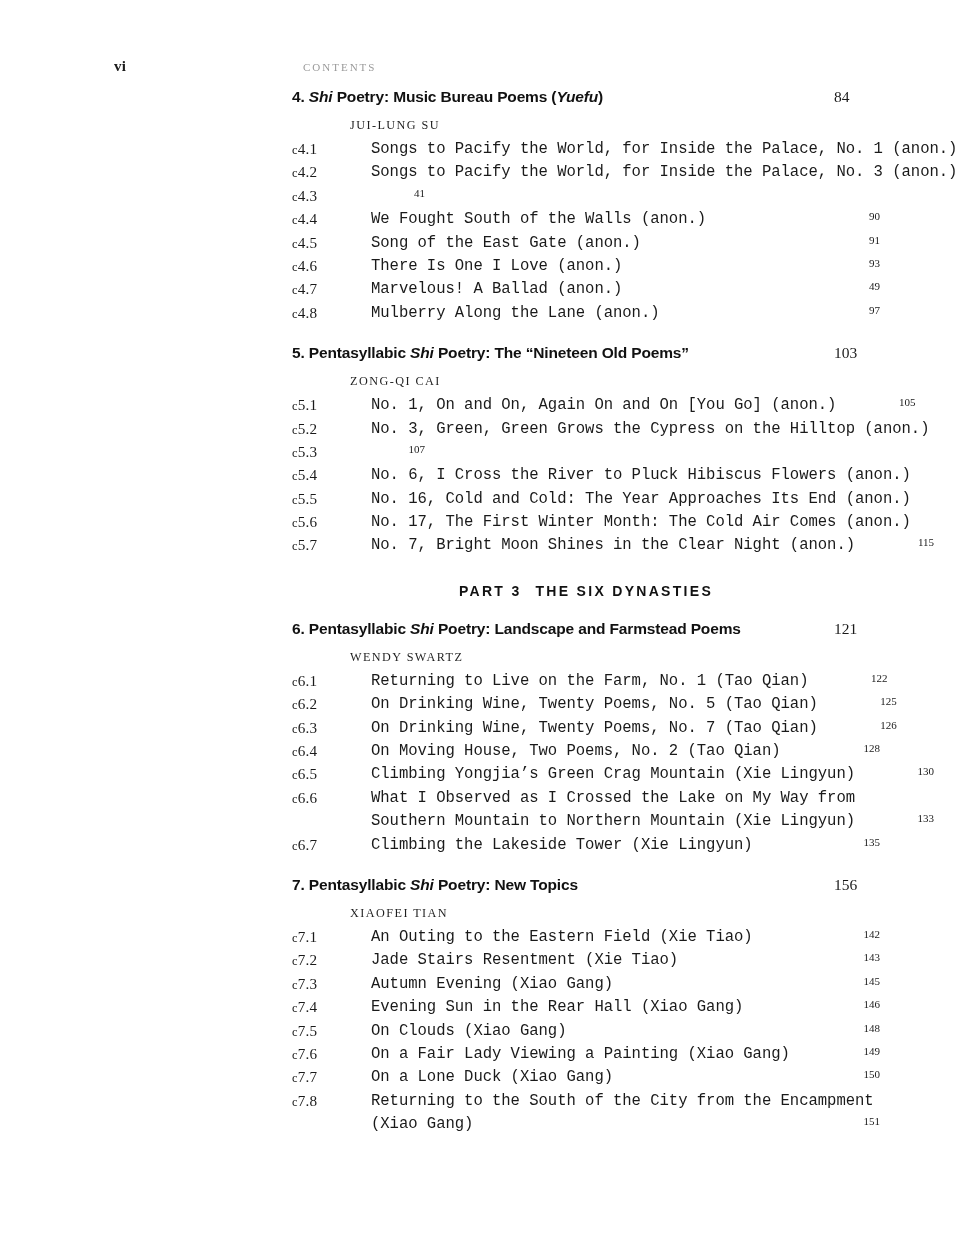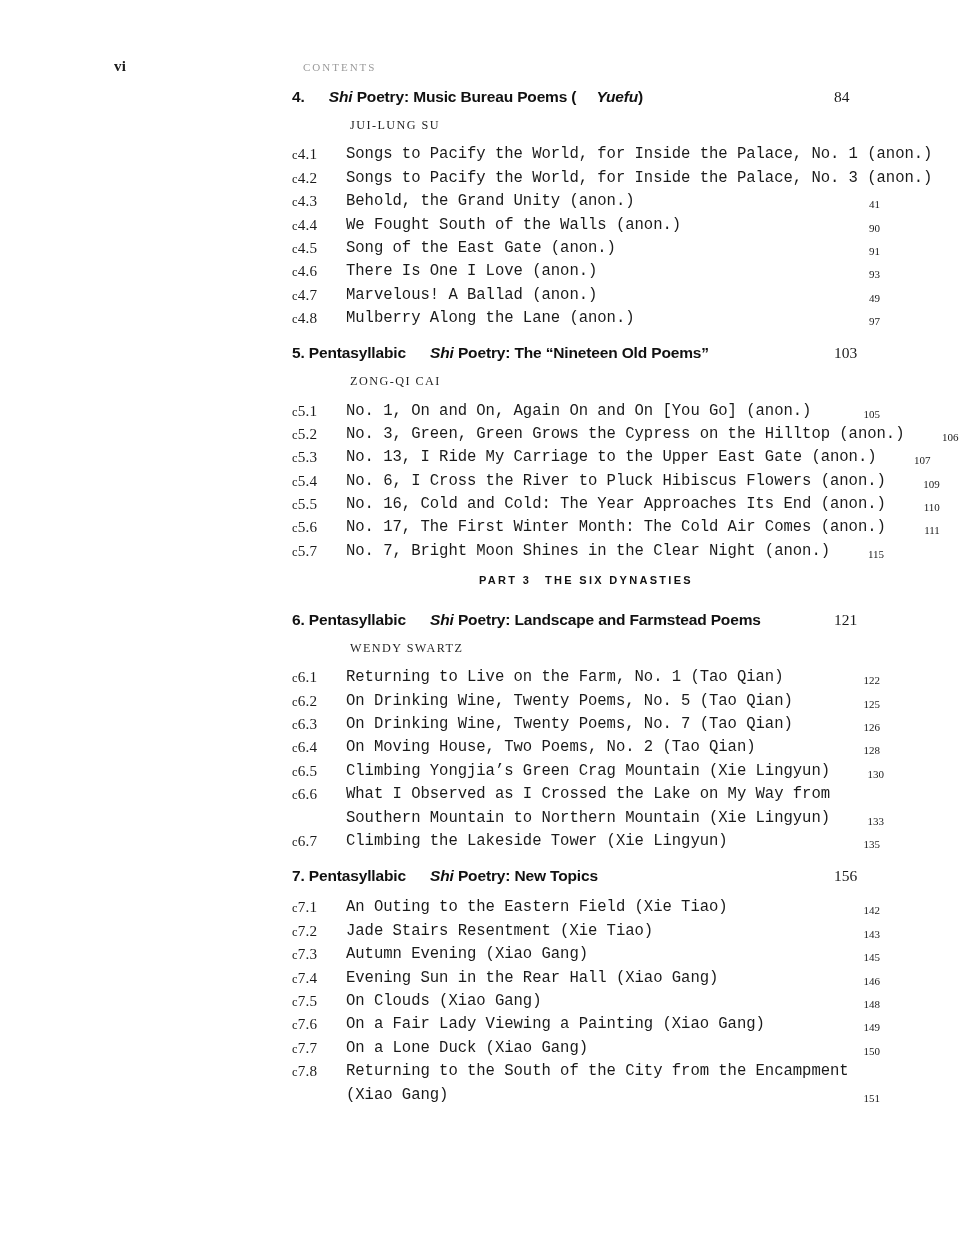--- a/index.html
+++ b/index.html
@@ -72,21 +72,20 @@
     font-family: "Liberation Sans", sans-serif;
     font-size: 15.5px;
     font-weight: 700;
     letter-spacing: -0.15px;
     color: #111;
     flex: 1 1 auto;
     white-space: nowrap;
   }
   .chapter .ch-title i {
     font-style: italic;
-    margin-left: 20px;
   }
   .chapter .ch-page {
     font-family: "Liberation Serif", serif;
     font-size: 15.5px;
     font-variant-numeric: oldstyle-nums;
     font-feature-settings: "onum" 1;
     color: #1a1a1a;
     width: 46px;
     text-align: left;
     flex: 0 0 46px;
@@ -99,22 +98,23 @@
     letter-spacing: 1.45px;
     color: #1f1f1f;
     margin-left: 58px;
     margin-top: 4px;
     height: 22px;
   }
 
   
   .entry {
     display: flex;
-    align-items: flex-end;
+    align-items: flex-start;
     height: 23.4px;
+    gap: 25px;
   }
   .entry .ref {
     flex: 0 0 54px;
     width: 54px;
     font-family: "Liberation Serif", serif;
     font-size: 15.2px;
     font-variant-numeric: oldstyle-nums;
     font-feature-settings: "onum" 1;
     color: #1a1a1a;
     letter-spacing: 0.2px;
@@ -144,25 +144,25 @@
     margin-left: 8px;
   }
   .entry.cont .ref { visibility: hidden; }
 
   .gap-before-chapter { height: 17px; }
 
   
   .part {
     text-align: center;
     font-family: "Liberation Sans", sans-serif;
-    font-size: 11px;
+    font-size: 14px;
     font-weight: 700;
     letter-spacing: 2.3px;
     color: #111;
-    margin-top: 14px;
+    margin-top: 23px;
     margin-bottom: 17px;
     height: 20px;
   }
   .part .part-gap { display: inline-block; width: 14px; }
 </style>
 </head>
 <body>
 
 <div class="page">
 
@@ -183,21 +183,20 @@
           <div class="txt">Songs to Pacify the World, for Inside the Palace, No. 1 (anon.)</div>
           <div class="pg">85</div>
         </div>
         <div class="entry">
           <div class="ref"><span class="cc">c</span>4.2</div>
           <div class="txt">Songs to Pacify the World, for Inside the Palace, No. 3 (anon.)</div>
           <div class="pg">86</div>
         </div>
         <div class="entry">
           <div class="ref"><span class="cc">c</span>4.3</div>
-          <div class="txt">Behold, the Grand Unity (anon.)</div>
           <div class="pg">41</div>
         </div>
         <div class="entry">
           <div class="ref"><span class="cc">c</span>4.4</div>
           <div class="txt">We Fought South of the Walls (anon.)</div>
           <div class="pg">90</div>
         </div>
         <div class="entry">
           <div class="ref"><span class="cc">c</span>4.5</div>
           <div class="txt">Song of the East Gate (anon.)</div>
@@ -231,21 +230,20 @@
           <div class="txt">No. 1, On and On, Again On and On [You Go] (anon.)</div>
           <div class="pg">105</div>
         </div>
         <div class="entry">
           <div class="ref"><span class="cc">c</span>5.2</div>
           <div class="txt">No. 3, Green, Green Grows the Cypress on the Hilltop (anon.)</div>
           <div class="pg">106</div>
         </div>
         <div class="entry">
           <div class="ref"><span class="cc">c</span>5.3</div>
-          <div class="txt">No. 13, I Ride My Carriage to the Upper East Gate (anon.)</div>
           <div class="pg">107</div>
         </div>
         <div class="entry">
           <div class="ref"><span class="cc">c</span>5.4</div>
           <div class="txt">No. 6, I Cross the River to Pluck Hibiscus Flowers (anon.)</div>
           <div class="pg">109</div>
         </div>
         <div class="entry">
           <div class="ref"><span class="cc">c</span>5.5</div>
           <div class="txt">No. 16, Cold and Cold: The Year Approaches Its End (anon.)</div>
@@ -309,20 +307,21 @@
           <div class="txt">Climbing the Lakeside Tower (Xie Lingyun)</div>
           <div class="pg">135</div>
         </div>
       </div>
       <div>
         <div class="gap-before-chapter"></div>
         <div class="chapter">
           <div class="ch-title">7. Pentasyllabic <i>Shi</i> Poetry: New Topics</div>
           <div class="ch-page">156</div>
         </div>
+        <div class="author">XIAOFEI TIAN</div>
         <div class="entry">
           <div class="ref"><span class="cc">c</span>7.1</div>
           <div class="txt">An Outing to the Eastern Field (Xie Tiao)</div>
           <div class="pg">142</div>
         </div>
         <div class="entry">
           <div class="ref"><span class="cc">c</span>7.2</div>
           <div class="txt">Jade Stairs Resentment (Xie Tiao)</div>
           <div class="pg">143</div>
         </div>

